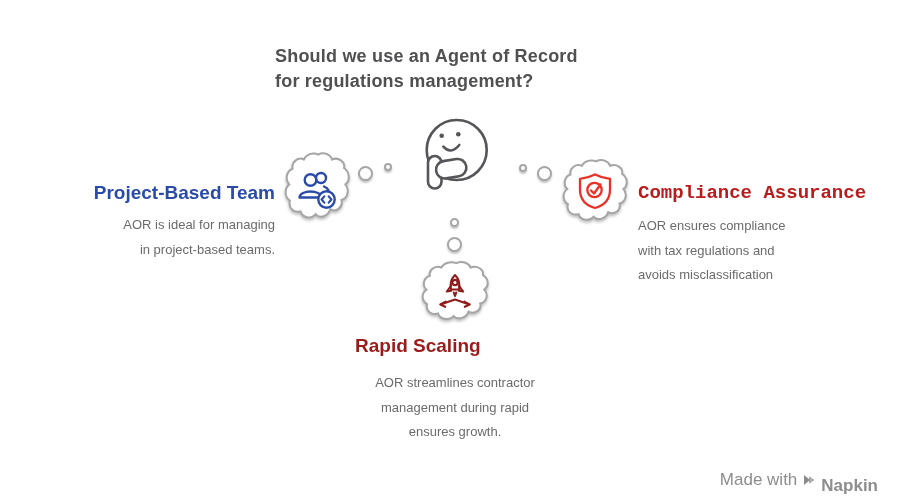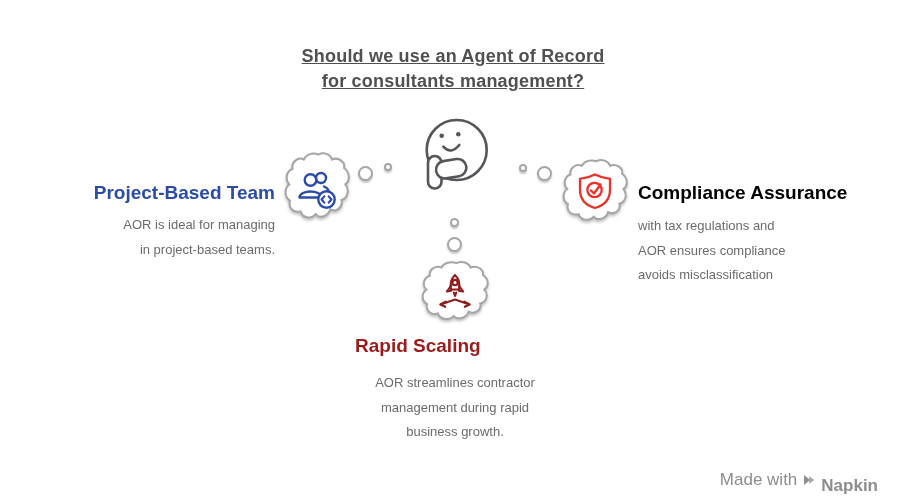--- a/index.html
+++ b/index.html
@@ -2,26 +2,26 @@
 <html><head>
 <meta charset="utf-8">
 <style>
   html,body{margin:0;padding:0;background:#ffffff;}
   #canvas{
     position:relative;width:900px;height:502px;background:#ffffff;overflow:hidden;
     font-family:"Liberation Sans","DejaVu Sans",sans-serif;
   }
   .abs{position:absolute;}
   .question-title{
-    left:275px;top:44px;width:356px;text-align:center;
-    font-size:18px;font-weight:bold;color:#505053;line-height:25px;letter-spacing:.2px;text-decoration:underline;
+    left:275px;top:44px;width:356px;text-align:left;
+    font-size:18px;font-weight:bold;color:#505053;line-height:25px;letter-spacing:.2px;
   }
   .heading{font-size:19px;font-weight:bold;line-height:24px;white-space:nowrap;}
   .heading.blue{color:#2b4ba8;right:625px;top:181px;text-align:right;}
-  .heading.red{color:#000000;left:638px;top:181px;}
+  .heading.red{color:#b91c1c;left:638px;top:181px;font-family:Liberation Mono, monospace;}
   .heading.darkred{color:#9b1b1b;left:355px;top:334px;width:200px;text-align:left;}
   .para{font-size:13px;line-height:24.5px;color:#6b6b6b;}
   .para.left-block{right:625px;top:213px;text-align:right;}
   .para.right-block{left:638px;top:214px;text-align:left;}
   .para.bottom-block{left:310px;top:371px;width:290px;text-align:center;}
   .cloud{filter:drop-shadow(0 2.5px 1.5px rgba(110,110,110,0.45));}
   .cloud svg.blob{position:absolute;left:0;top:0;width:100%;height:100%;}
   .cloud .icon{position:absolute;left:50%;top:50%;transform:translate(-50%,-50%);}
   .dot{
     position:absolute;background:#fff;border:2px solid #a6a6a6;border-radius:50%;
@@ -33,21 +33,21 @@
   }
   .watermark .brand{font-weight:bold;color:#8d8d8d;margin-top:12px;}
 </style>
 </head>
 <body>
 
 <div id="canvas">
 
   <div class="abs question-title">
     <div>Should we use an Agent of Record</div>
-    <div>for consultants management?</div>
+    <div>for regulations management?</div>
   </div>
 
   <svg class="abs" style="left:420px;top:112px;" width="74" height="80" viewBox="0 0 74 80">
     <g stroke="#55555a" stroke-width="2.6" fill="none" stroke-linecap="round" stroke-linejoin="round">
       <circle cx="36.7" cy="38" r="30"></circle>
       <circle cx="21.7" cy="23.7" r="2.3" fill="#55555a" stroke="none"></circle>
       <circle cx="38.3" cy="22.3" r="2.3" fill="#55555a" stroke="none"></circle>
       <path d="M 23.3 34.7 Q 31 43 39.3 33"></path>
       <rect x="8" y="44" width="13.5" height="32.5" rx="6.7" fill="#ffffff"></rect>
       <rect x="16" y="48" width="30.5" height="17.5" rx="8.7" fill="#ffffff" transform="rotate(-9 31 57)"></rect>
@@ -110,30 +110,30 @@
   </div>
 
   <div class="abs heading blue">Project-Based Team</div>
   <div class="abs para left-block">
     <div>AOR is ideal for managing</div>
     <div>in project-based teams.</div>
   </div>
 
   <div class="abs heading red">Compliance Assurance</div>
   <div class="abs para right-block">
+    <div>AOR ensures compliance</div>
     <div>with tax regulations and</div>
-    <div>AOR ensures compliance</div>
     <div>avoids misclassification</div>
   </div>
 
   <div class="abs heading darkred">Rapid Scaling</div>
   <div class="abs para bottom-block">
     <div>AOR streamlines contractor</div>
     <div>management during rapid</div>
-    <div>business growth.</div>
+    <div>ensures growth.</div>
   </div>
 
   <div class="abs watermark">
     <span>Made with</span>
     <svg width="14" height="12" viewBox="0 0 14 12">
       <path d="M2 1 L8 6 L2 11 Z" fill="#8d8d8d"></path>
       <path d="M7 2.2 L12.5 6 L7 9.8 Z" fill="#8d8d8d" opacity="0.75"></path>
     </svg>
     <span class="brand">Napkin</span>
   </div>

